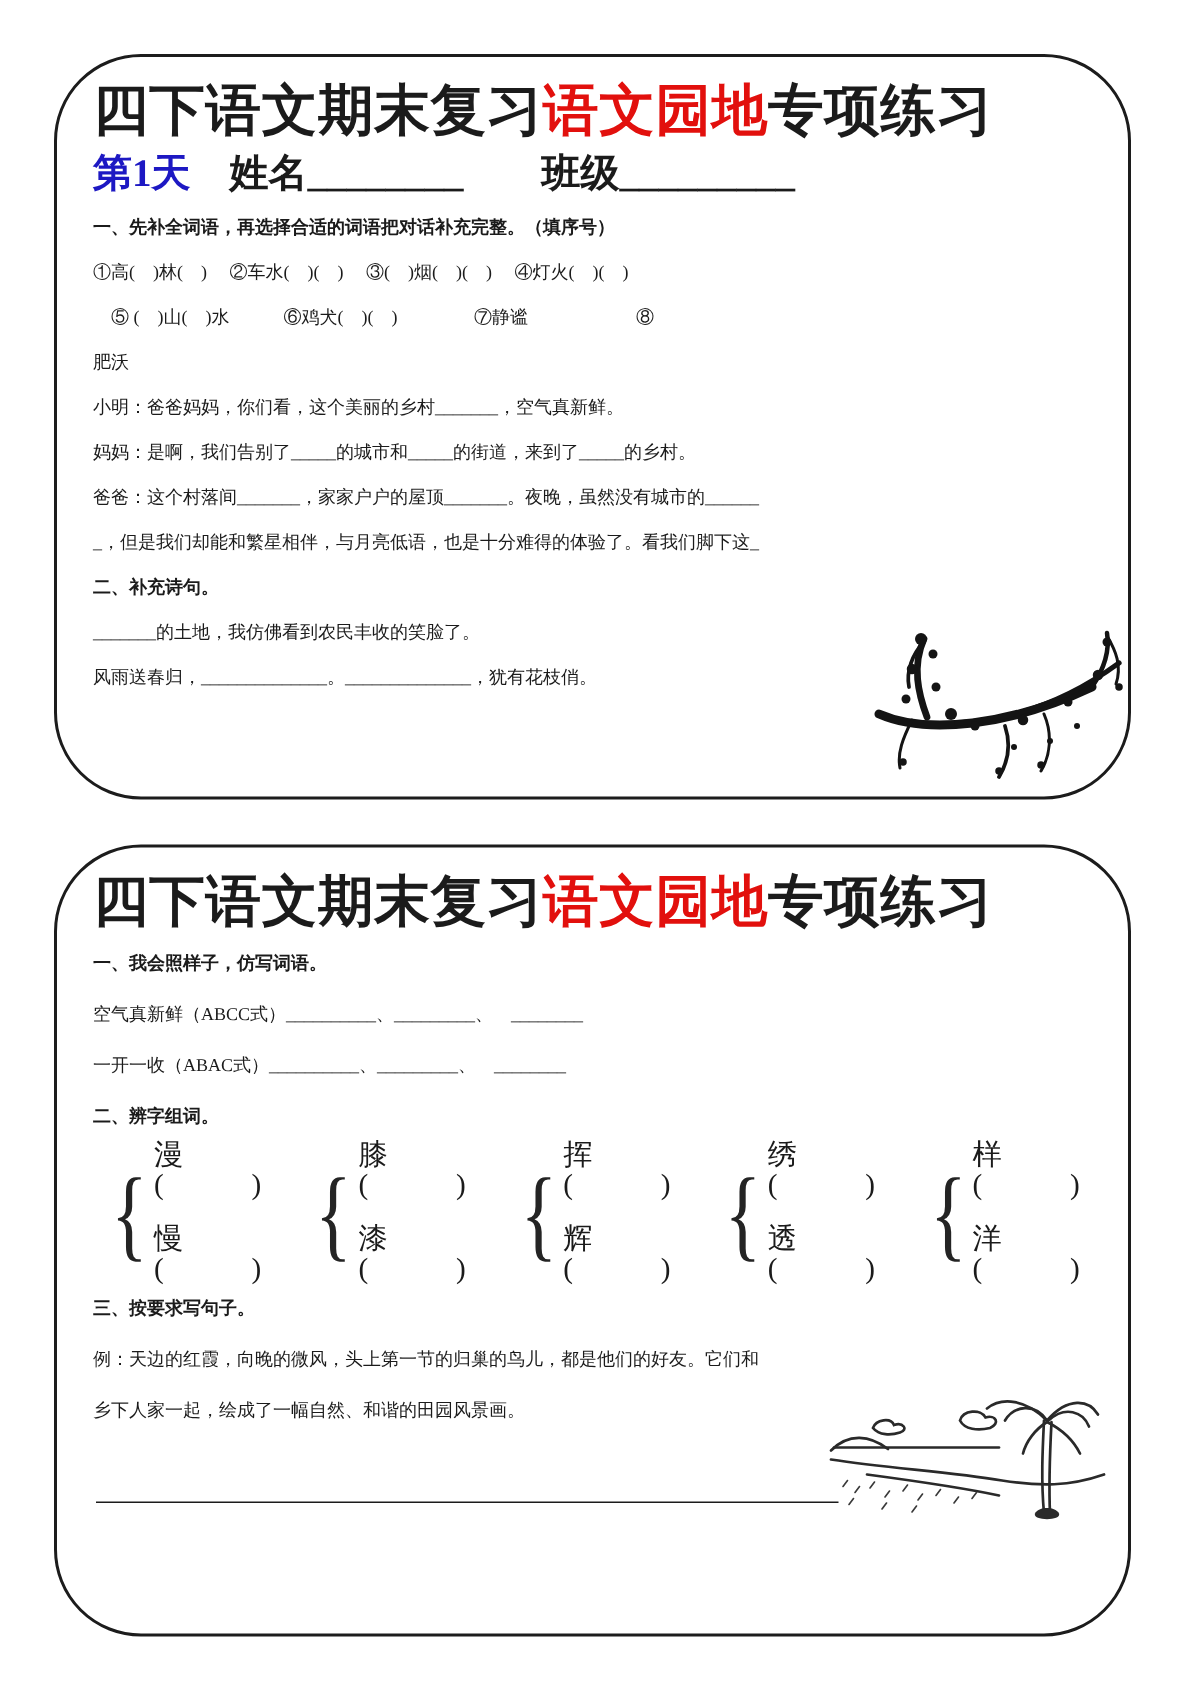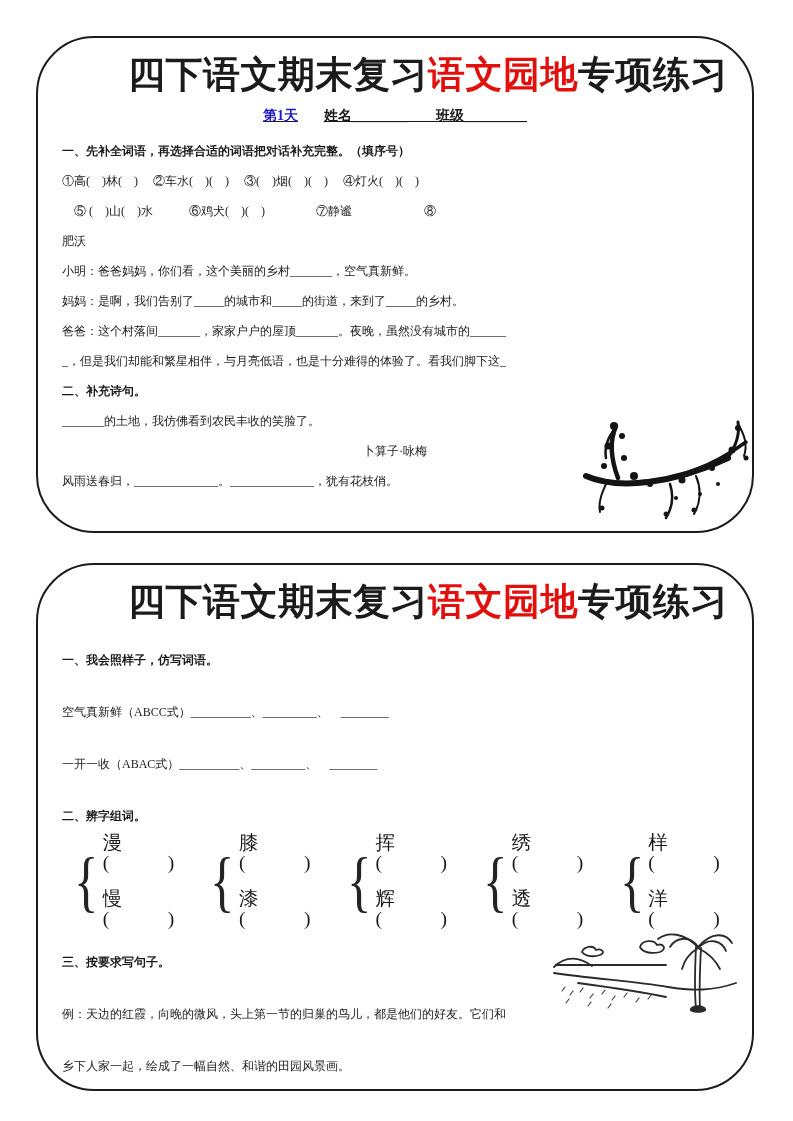--- a/index.html
+++ b/index.html
@@ -17,46 +17,45 @@
     width:718px;
     box-sizing:border-box;
     border:2.5px solid #1c1c1c;
     border-radius:58px;
     padding:8px 24px 0 24px;
   }
   #sheet1{top:36px;height:497px;}
   #sheet2{top:563px;height:528px;}
   .title{
     margin:6px 0 0 0;
-    text-align:right;
+    text-align:left;
     font-size:37px;
     font-weight:bold;
     line-height:46px;
     letter-spacing:0.5px;
     white-space:nowrap;
   }
   .red{color:#e2100d;}
   .blue{color:#1d18c3;}
   .dayrow{
-    text-align:center;
-    font-size:14px;
+    text-align:left;
+    font-size:26px;
     font-weight:bold;
     line-height:32px;
     margin:2px 0 4px 0;
     white-space:nowrap;
-    text-decoration:underline;
   }
   .dayrow .blue{margin-right:26px;}
   .ln{
     margin:0;
     font-size:12px;
     line-height:30px;
     white-space:nowrap;
   }
-  #sheet2 .ln{line-height:34px;margin-top:18px;}
+  #sheet2 .ln{line-height:34px;}
   .bold{font-weight:bold;}
   .center{text-align:center;}
   .pairs{
     display:flex;
     gap:24px;
     margin:2px 0 0 8px;
     height:92px;
     align-items:center;
   }
   .pair{display:flex;align-items:center;}
@@ -95,21 +94,20 @@
   <p class="ln bold">一、先补全词语，再选择合适的词语把对话补充完整。（填序号）</p>
   <p class="ln">①高(　)林(　)　 ②车水(　)(　)　 ③(　)烟(　)(　)　 ④灯火(　)(　)</p>
   <p class="ln">　⑤ (　)山(　)水　　　⑥鸡犬(　)(　)　　　　 ⑦静谧　　　　　　⑧</p>
   <p class="ln">肥沃</p>
   <p class="ln">小明：爸爸妈妈，你们看，这个美丽的乡村_______，空气真新鲜。</p>
   <p class="ln">妈妈：是啊，我们告别了_____的城市和_____的街道，来到了_____的乡村。</p>
   <p class="ln">爸爸：这个村落间_______，家家户户的屋顶_______。夜晚，虽然没有城市的______</p>
   <p class="ln">_，但是我们却能和繁星相伴，与月亮低语，也是十分难得的体验了。看我们脚下这_</p>
   <p class="ln bold">二、补充诗句。</p>
   <p class="ln">_______的土地，我仿佛看到农民丰收的笑脸了。</p>
-  <p class="ln center">卜算子·咏梅</p>
   <p class="ln">风雨送春归，______________。______________，犹有花枝俏。</p>
 
   <svg class="illu plum" width="186" height="112" viewBox="0 0 186 112" fill="none">
     <g stroke="#141414" stroke-linecap="round" fill="none">
       <path d="M8 62 C 40 76, 95 70, 150 44" stroke-width="6"></path>
       <path d="M60 68 C 100 66, 135 52, 168 28" stroke-width="3.5"></path>
       <path d="M40 64 C 34 48, 30 30, 38 12" stroke-width="4.5"></path>
       <path d="M38 14 C 30 22, 26 34, 28 44" stroke-width="2.5"></path>
       <path d="M150 44 C 158 32, 162 20, 160 8" stroke-width="3"></path>
       <path d="M160 10 C 166 20, 170 30, 166 42" stroke-width="2"></path>

